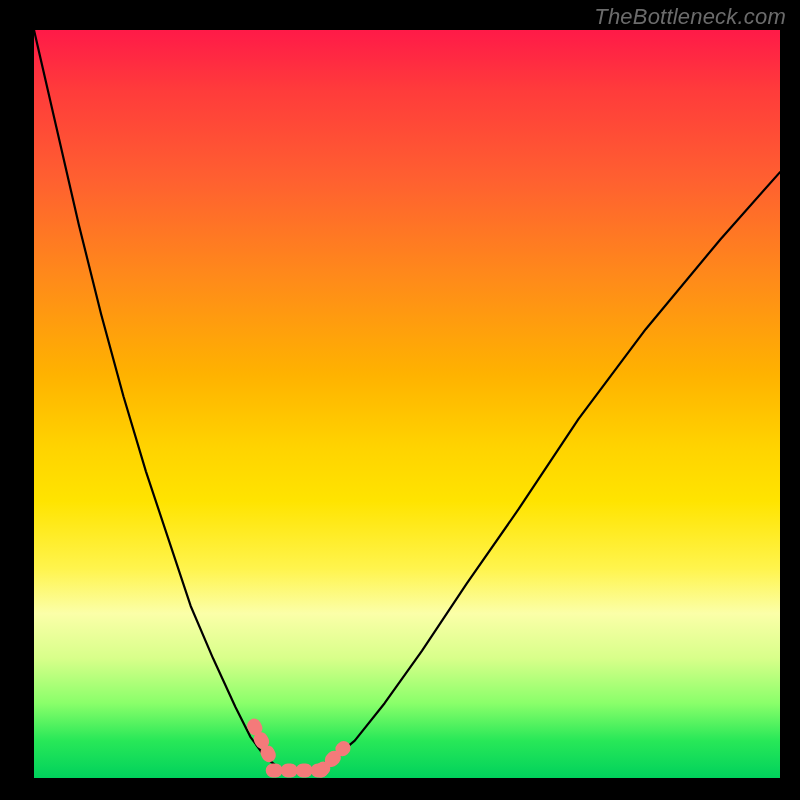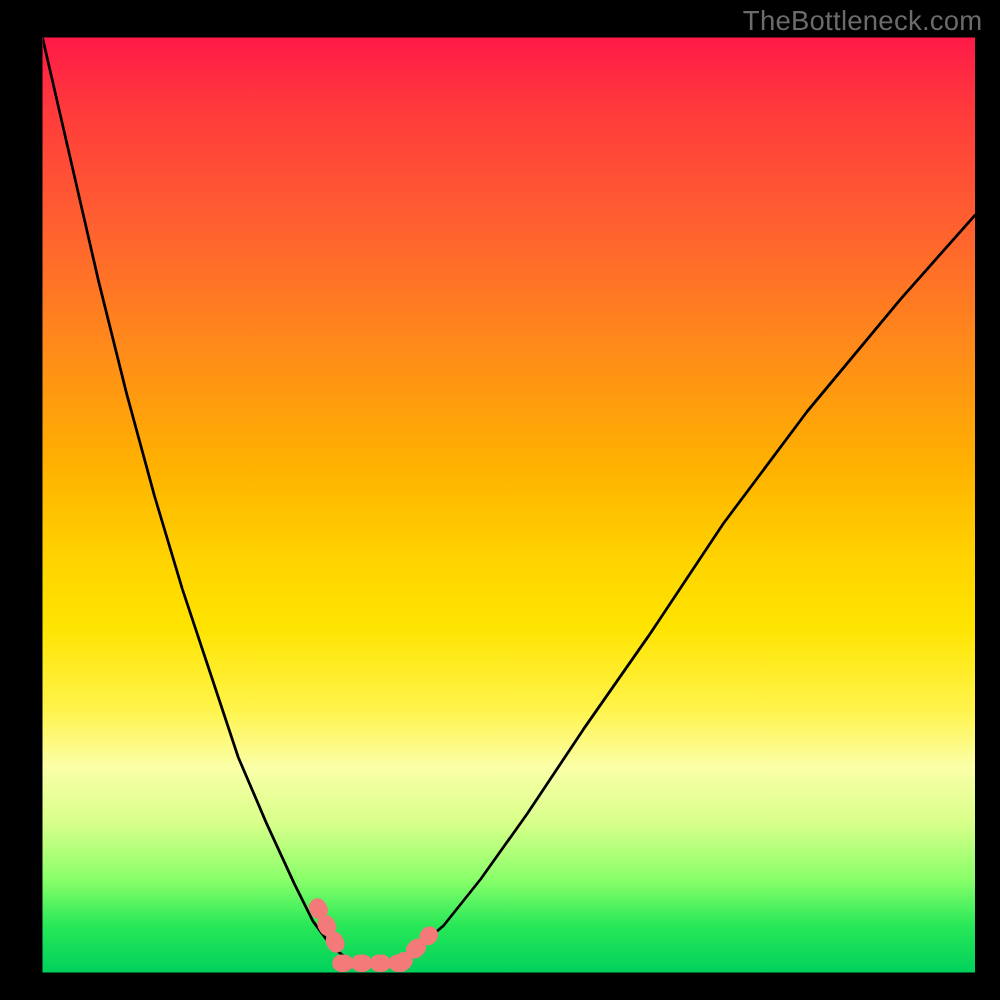--- a/index.html
+++ b/index.html
@@ -48,21 +48,21 @@
   svg.curves {
     position: absolute;
     left: 0;
     top: 0;
   }
 </style>
 </head>
 <body>
 
 <div class="frame">
-  <div class="attribution" style="right:14px; top:4px;">TheBottleneck.com</div>
+  <div class="attribution" style="right:14px; top:4px;font-style:italic;">TheBottleneck.com</div>
 
   <div class="plot-area" id="plot-area" style="left: 34px; top: 30px; width: 746px; height: 748px;">
     <svg class="curves" id="curves-svg" width="746" height="748" viewBox="0 0 746 748">
         <path d="M0.00 0.00 L22.38 97.24 L44.76 194.48 L67.14 284.24 L89.52 366.52 L111.90 441.32 L134.28 508.64 L156.66 575.96 L179.04 628.32 L201.42 676.94 L216.34 706.86 L231.26 727.06 L246.18 739.02 L261.10 740.52 L268.56 740.52 L283.48 736.78 L298.40 729.30 L320.78 710.60 L350.62 673.20 L387.92 620.84 L432.68 553.52 L484.90 478.72 L544.58 388.96 L611.72 299.20 L686.32 209.44 L746.00 142.12" fill="none" stroke="#000" stroke-width="2.2" stroke-linecap="round" stroke-linejoin="round"></path>
         <line x1="220.07" y1="695.64" x2="238.72" y2="733.04" stroke="#f47a7a" stroke-width="14" stroke-linecap="round" stroke-dasharray="3 12"></line>
         <line x1="238.72" y1="740.52" x2="287.21" y2="740.52" stroke="#f47a7a" stroke-width="14" stroke-linecap="round" stroke-dasharray="3 12"></line>
         <line x1="287.21" y1="740.52" x2="309.59" y2="718.08" stroke="#f47a7a" stroke-width="14" stroke-linecap="round" stroke-dasharray="3 12"></line>
       </svg>
   </div>
 </div>

